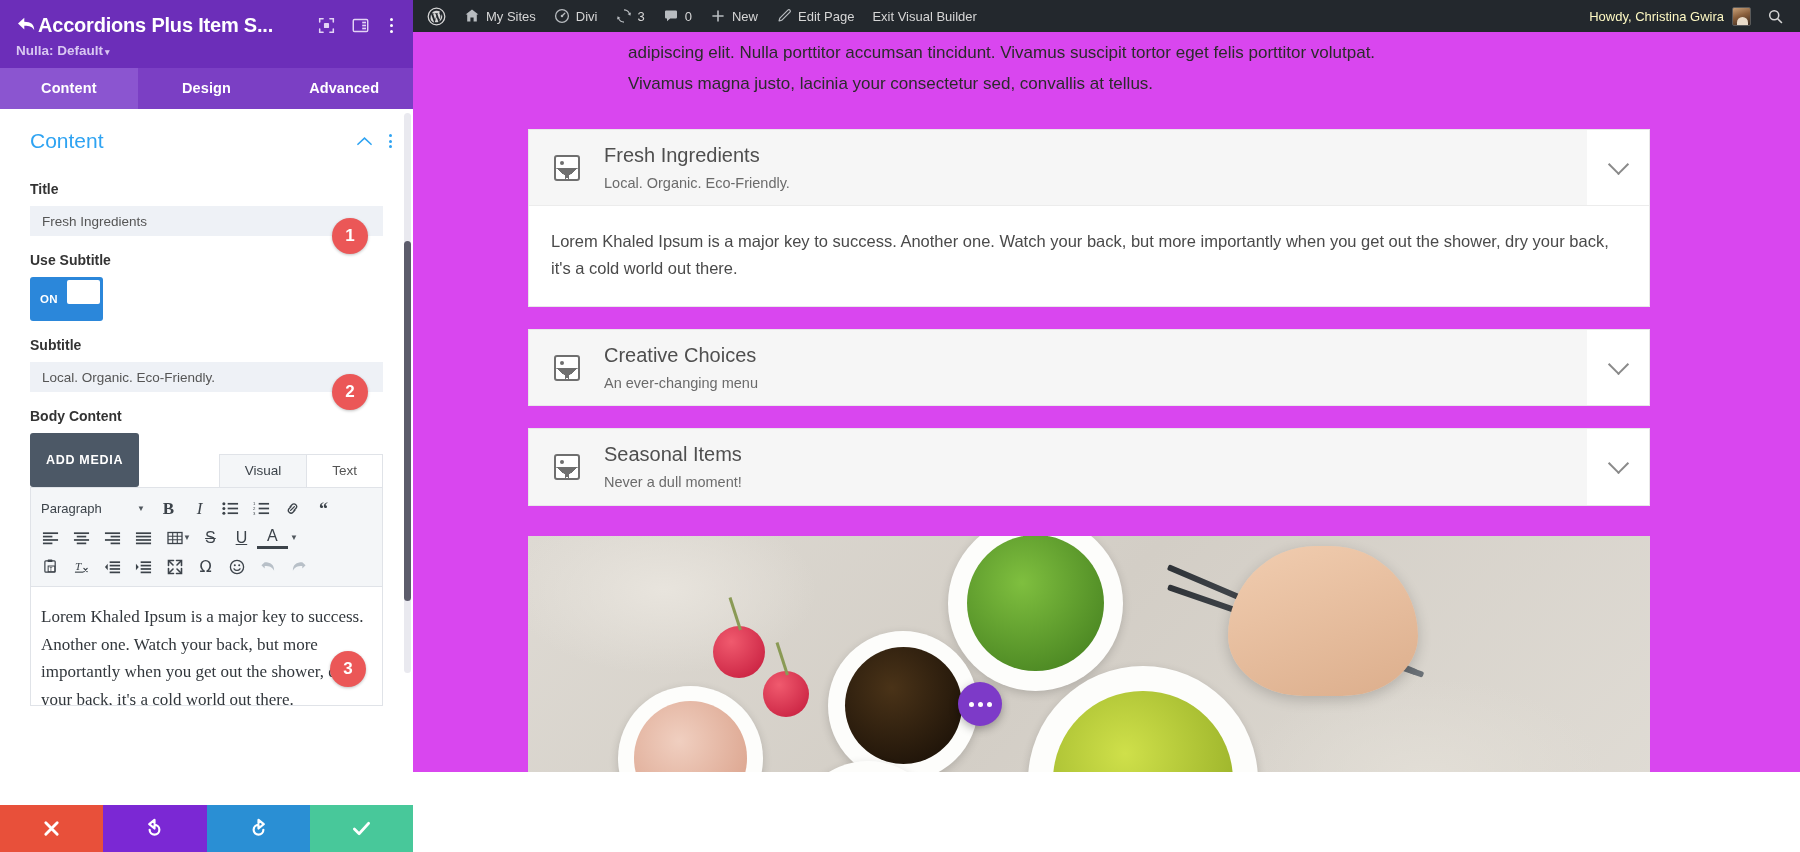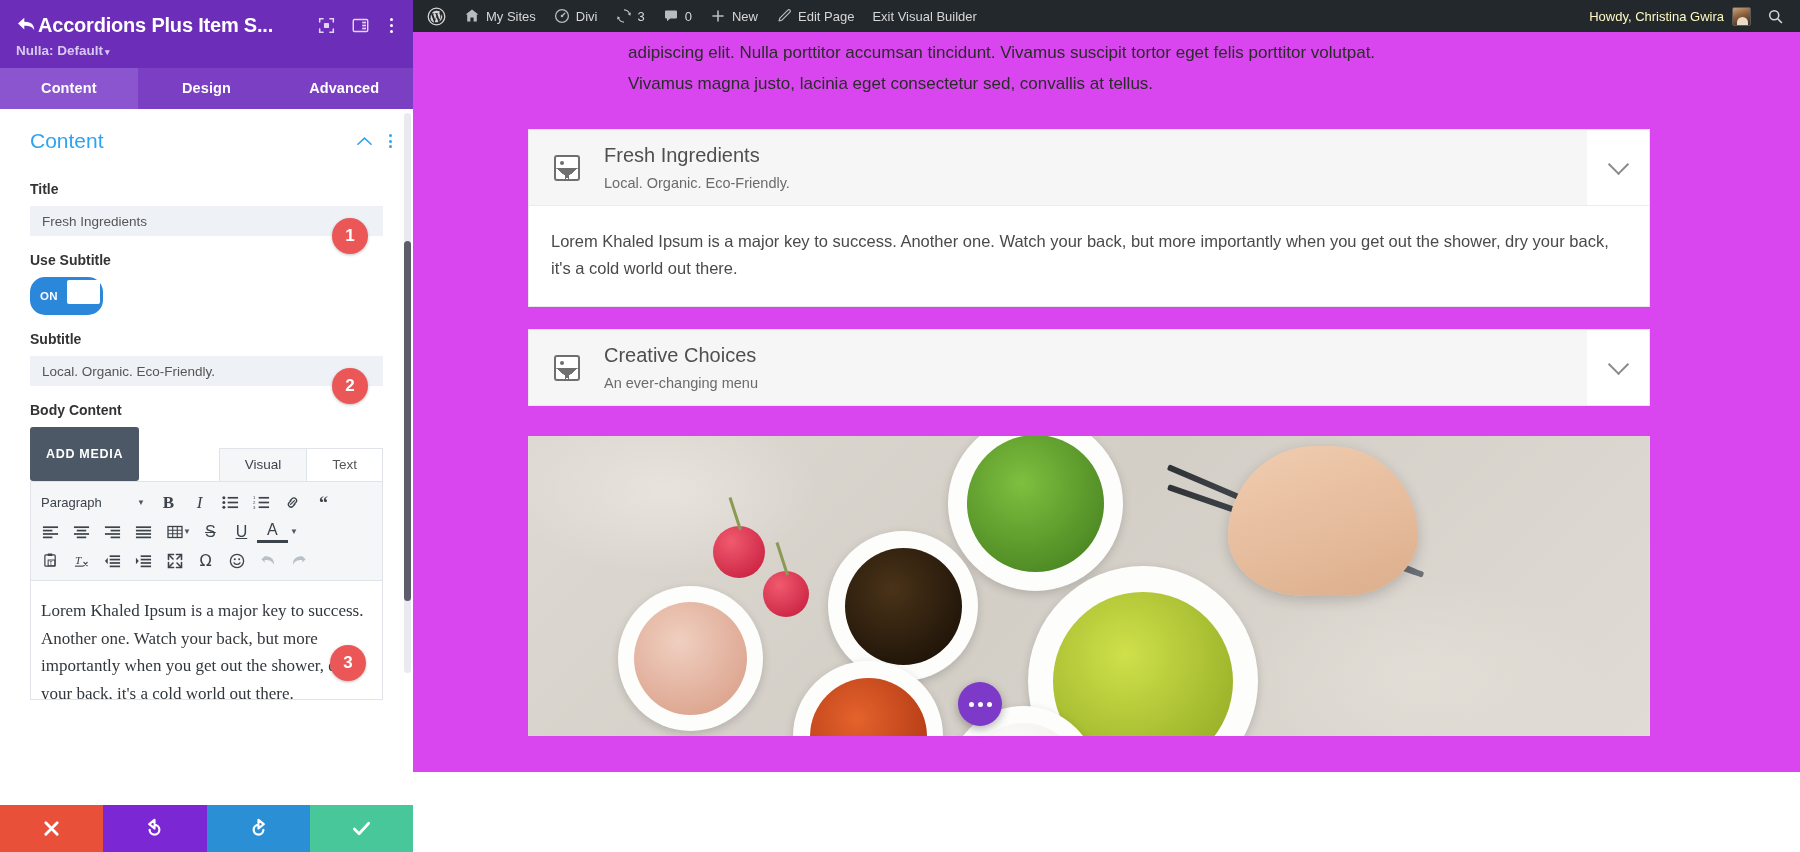--- a/index.html
+++ b/index.html
@@ -79,21 +79,21 @@
   .field-label {
     font-size: 14px; color: #333; font-weight: 700; margin: 16px 0 9px 0;
   }
   .text-input {
     background: #eef1f6; border: none; width: 100%; height: 30px;
     padding: 0 12px; font-size: 13.5px; color: #555;
     font-family: "Liberation Sans", sans-serif;
     display: flex; align-items: center;
   }
   .toggle {
-    width: 73px; height: 38px; background: #2b87da; border-radius: 15px;
+    width: 73px; height: 44px; background: #2b87da; border-radius: 3px;
     display: flex; align-items: center; cursor: pointer; position: relative;
   }
   .toggle .lbl { color: #fff; font-size: 11.5px; font-weight: 700; padding-left: 10px; letter-spacing: .3px;}
   .toggle .knob {
     position: absolute; right: 3px; top: 3px; width: 33px; height: 24px;
     background: #fff; border-radius: 2px;
   }
 
   .badge {
     position: absolute; width: 36px; height: 36px; border-radius: 50%;
@@ -335,21 +335,21 @@
           <circle cx="8.5" cy="8.5" r="5.3" fill="none" stroke="#d6d6d6" stroke-width="1.8"></circle>
           <path d="M12.6 12.6 17 17" stroke="#d6d6d6" stroke-width="1.9" stroke-linecap="round"></path>
         </svg>
     </div>
   </div>
 
   <div class="content">
 
     <div class="para-wrap">
       <div class="para">adipiscing elit. Nulla porttitor accumsan tincidunt. Vivamus suscipit tortor eget felis porttitor volutpat.</div>
-      <div class="para">Vivamus magna justo, lacinia eget consectetur sed, convallis at tellus.</div>
+      <div class="para">Vivamus magna justo, lacinia your consectetur sed, convallis at tellus.</div>
     </div>
 
     <div class="acc-list">
 
       <div class="acc-item">
         <div class="acc-head">
           <div class="acc-ico-col">
             <span class="acc-ico">
               <span class="sun"></span>
                 <span class="mtn"></span>
@@ -377,20 +377,37 @@
           <div class="acc-text">
             <div class="acc-title">Creative Choices</div>
             <div class="acc-sub">An ever-changing menu</div>
           </div>
           <div class="acc-toggle-col">
             <span class="chev"></span>
           </div>
         </div>
       </div>
 
+      <div class="acc-item">
+        <div class="acc-head">
+          <div class="acc-ico-col">
+            <span class="acc-ico">
+              <span class="sun"></span>
+                <span class="mtn"></span>
+            </span>
+          </div>
+          <div class="acc-text">
+            <div class="acc-title">Seasonal Items</div>
+            <div class="acc-sub">Never a dull moment!</div>
+          </div>
+          <div class="acc-toggle-col">
+            <span class="chev"></span>
+          </div>
+        </div>
+      </div>
     </div>
 
     <div class="photo">
       <div class="marble"></div>
 
       <div class="bowl" style="left:420px; top:-20px; width:175px; height:175px;">
         <div class="inner" style="background:radial-gradient(circle at 40% 35%, #7fbf3f, #3f7a1c);"></div>
       </div>
 
       <div class="bowl" style="left:300px; top:95px; width:150px; height:150px;">

